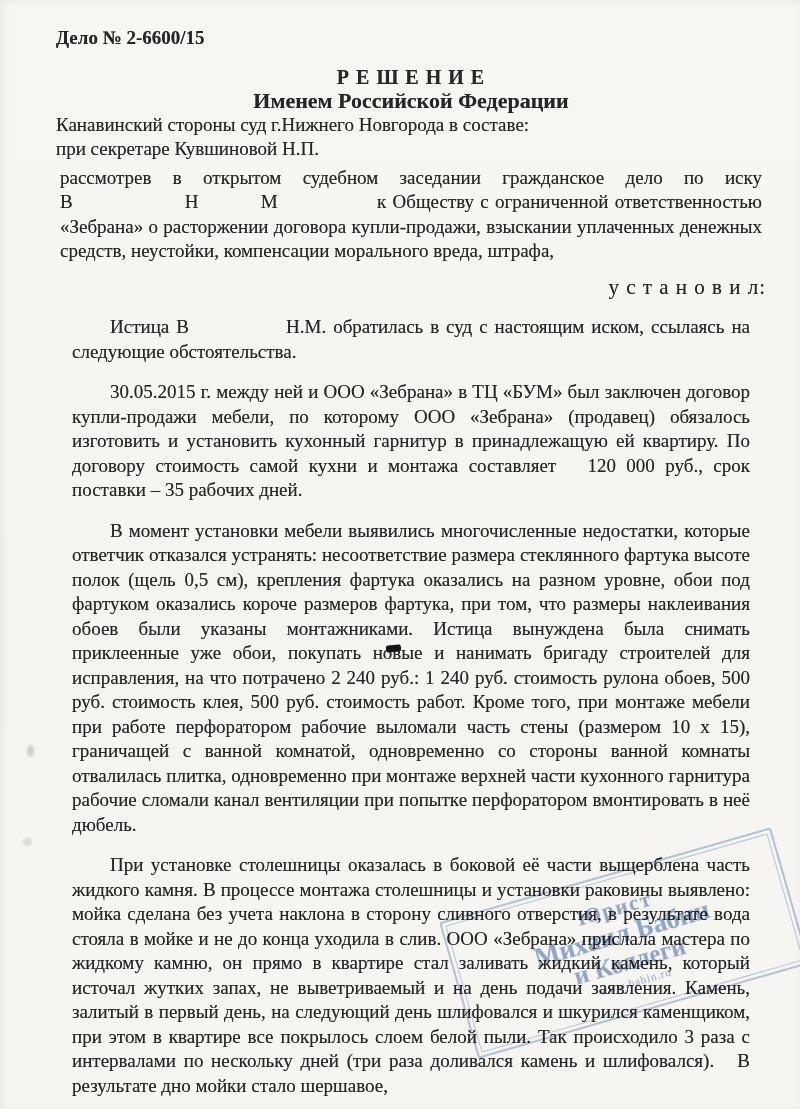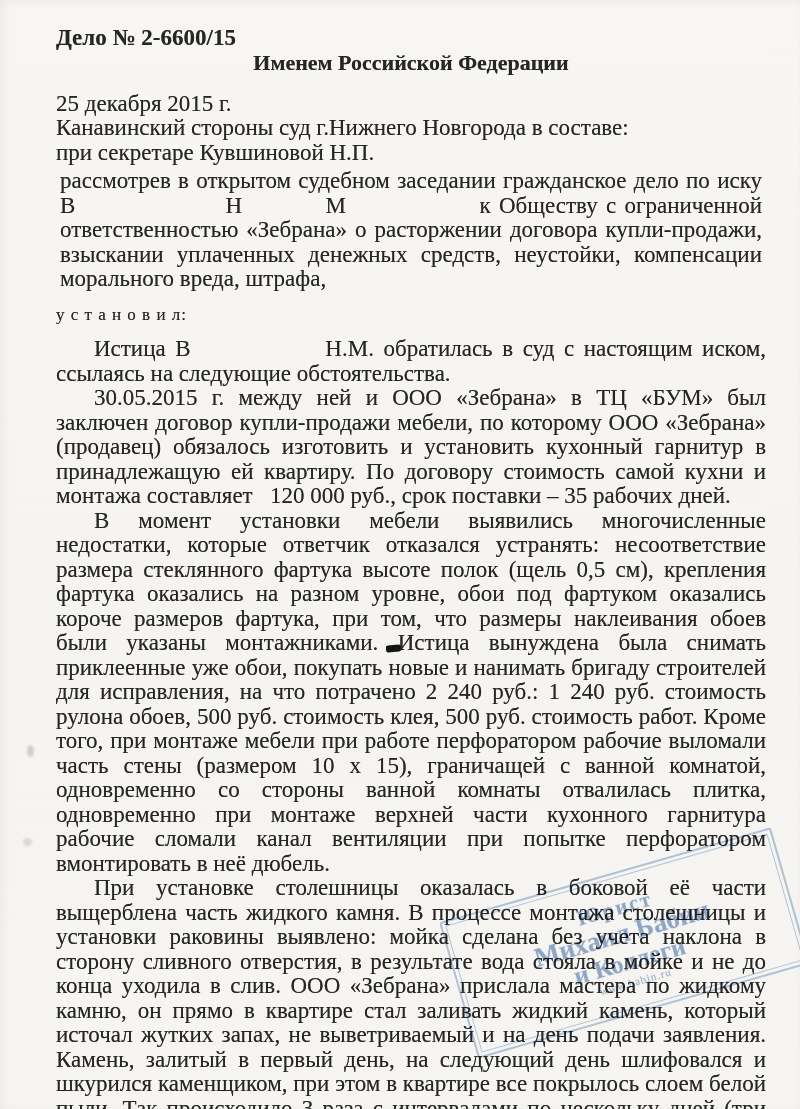--- a/index.html
+++ b/index.html
@@ -38,39 +38,39 @@
     line-height: 24px;
     letter-spacing: 1px;
   }
   .doc-subtitle {
     text-align: center;
     font-size: 22px;
     font-weight: bold;
     line-height: 24px;
   }
   .body-text {
-    font-size: 23px;
+    font-size: 19px;
     line-height: 24.5px;
   }
   .date-line { margin-top: 17px; }
   .intro-line { }
   .claim {
     margin: 4px;
     text-align: justify;
     text-align-last: left;
   }
   .section-heading {
     margin: 11px 0 10px 0;
-    text-align: left;
-    font-size: 17px;
+    text-align: right;
+    font-size: 21px;
     line-height: 24.5px;
     letter-spacing: 1px;
   }
   .para {
-    margin: 0;
+    margin: 16px;
     text-align: justify;
     text-align-last: left;
     text-indent: 38px;
   }
   
   .stamp {
     position: absolute;
     left: 452px;
     top: 872px;
     width: 335px;
@@ -138,24 +138,24 @@
 </style>
 </head>
 <body>
 
 <div class="page">
 
   <div class="content">
 
     <div class="case-number body-text">Дело № 2-6600/15</div>
 
+    <div class="doc-title">Р Е Ш Е Н И Е</div>
 
     <div class="doc-subtitle">Именем Российской Федерации</div>
 
-    <div class="body-text date-line">25 декабря 2015 г.</div>
 
     <div class="body-text intro-line">Канавинский стороны суд г.Нижнего Новгорода в составе:</div>
 
 
     <div class="body-text intro-line">при секретаре Кувшиновой Н.П.</div>
 
     <p class="body-text claim">рассмотрев в открытом судебном заседании гражданское дело по иску В&nbsp;&nbsp;&nbsp;&nbsp;&nbsp;&nbsp;&nbsp;&nbsp;&nbsp;&nbsp;&nbsp;&nbsp;&nbsp;&nbsp;&nbsp;&nbsp;&nbsp;&nbsp;Н&nbsp;&nbsp;&nbsp;&nbsp;&nbsp;&nbsp;&nbsp;&nbsp;&nbsp;&nbsp;М&nbsp;&nbsp;&nbsp;&nbsp;&nbsp;&nbsp;&nbsp;&nbsp;&nbsp;&nbsp;&nbsp;&nbsp;&nbsp;&nbsp;&nbsp;&nbsp;к Обществу с ограниченной ответственностью «Зебрана» о расторжении договора купли-продажи, взыскании уплаченных денежных средств, неустойки, компенсации морального вреда, штрафа,</p>
 
     <div class="section-heading">у с т а н о в и л:</div>
 

